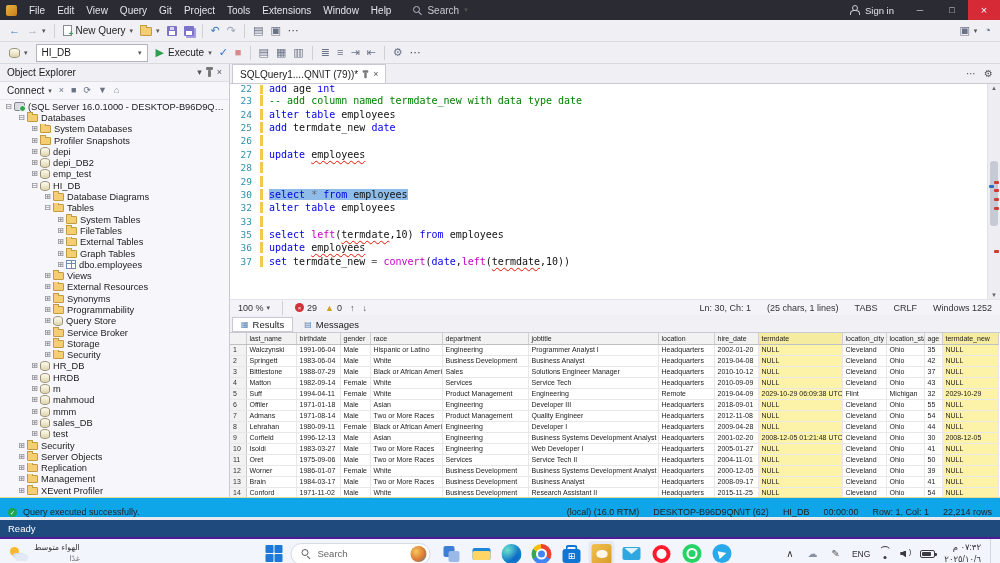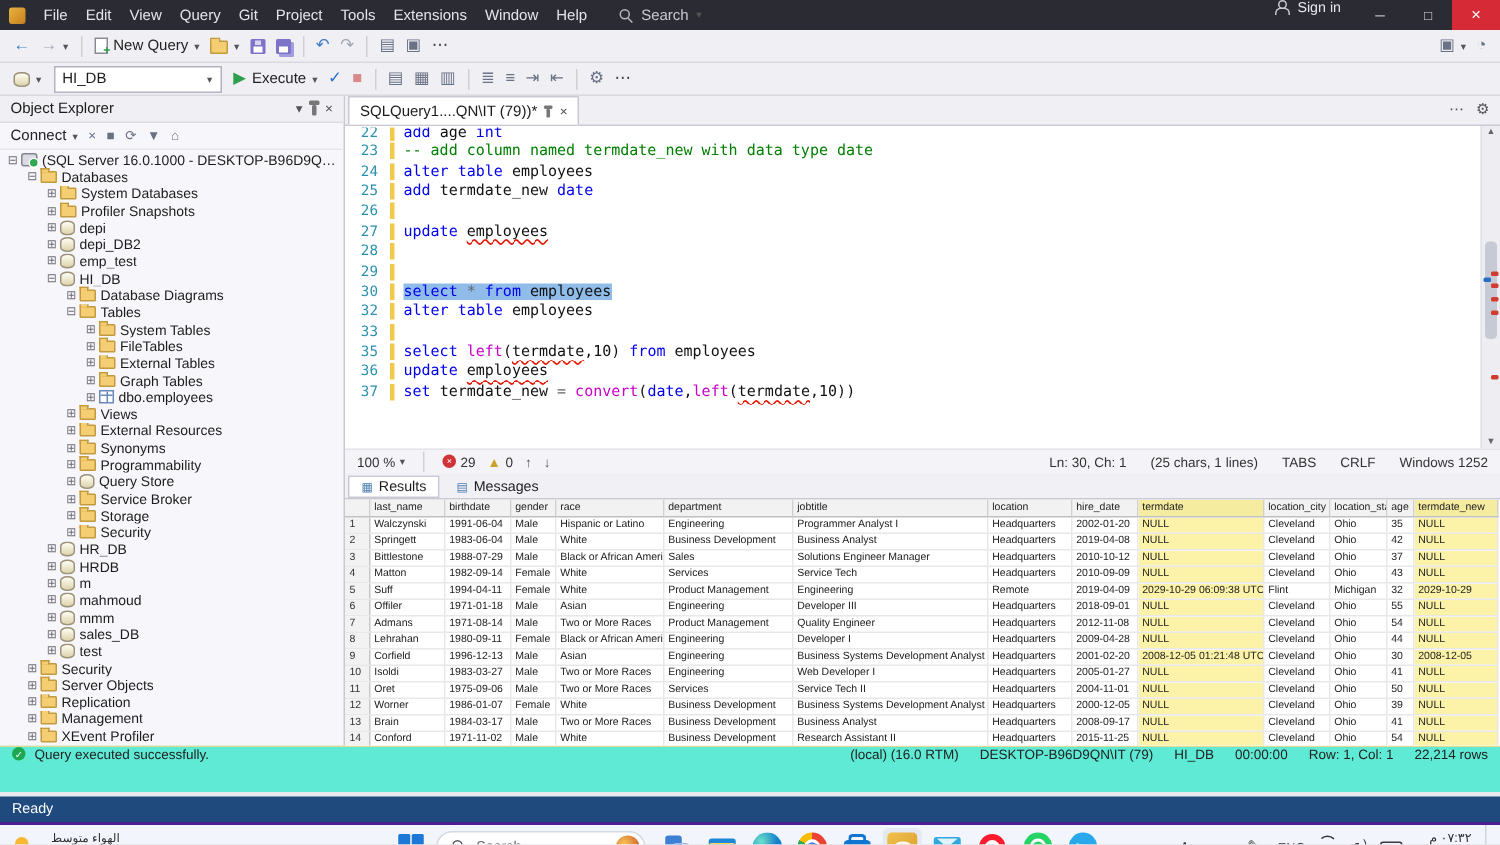--- a/index.html
+++ b/index.html
@@ -10,21 +10,21 @@
   
   .titlebar{height:20px;background:#2B2B33;display:flex;align-items:center;color:#E4E4EA;font-size:10px;padding-left:6px}
   .app-logo{width:11px;height:11px;border-radius:2px;background:linear-gradient(135deg,#E8B33D,#C7801F);margin-right:6px;flex:none}
   .menus{display:flex;align-items:center}
   .menu-item{padding:2px 6px;border-radius:2px}
   .tb-search{display:flex;align-items:center;gap:5px;margin-left:16px;color:#C9C9D2}
   .mag{width:9px;height:9px;position:relative;flex:none}
   .mag::before{content:"";position:absolute;left:0;top:0;width:5px;height:5px;border:1.4px solid #B9B9C4;border-radius:50%}
   .mag::after{content:"";position:absolute;right:0;bottom:0;width:4px;height:1.4px;background:#B9B9C4;transform:rotate(45deg)}
   .tb-right{margin-left:auto;display:flex;align-items:center;height:100%}
-  .signin{display:flex;align-items:flex-start;gap:5px;padding:0 10px;font-size:9.5px;height:100%}
+  .signin{display:flex;align-items:center;gap:5px;padding:0 10px;font-size:9.5px;height:100%}
   .person{width:10px;height:10px;position:relative;flex:none}
   .person::before{content:"";position:absolute;top:0;left:50%;transform:translateX(-50%);width:4px;height:4px;border:1px solid #C9C9D2;border-radius:50%}
   .person::after{content:"";position:absolute;bottom:0;left:50%;transform:translateX(-50%);width:8px;height:4px;border:1px solid #C9C9D2;border-bottom:none;border-radius:4px 4px 0 0}
   .winbtns{display:flex;height:100%}
   .winbtns .tb-btn{width:32px;height:20px;display:flex;align-items:center;justify-content:center;border-radius:0;padding:0}
   .winbtns .tb-glyph{font-size:9px;color:#D8D8E0}
   .wb-close{background:#D62A36}
   .wb-close .tb-glyph{color:#fff;font-size:11px}
 
   
@@ -119,21 +119,21 @@
   .rtab-ic{font-size:8px;color:#4C7DB0}
   .grid-wrap{flex:1;background:#fff;overflow:hidden;border-top:1px solid #C9C9D4}
   table.grid{border-collapse:collapse;table-layout:fixed;font-size:7px;width:768px}
   .grid th{height:11px;background:#F2F2F2;border-right:1px solid #D0D0D0;border-bottom:1px solid #C0C0C0;font-weight:normal;text-align:left;padding:0 3px;overflow:hidden;white-space:nowrap;color:#222}
   .grid td{height:11px;border-right:1px solid #E8E8E8;border-bottom:1px solid #E8E8E8;padding:0 3px;overflow:hidden;white-space:nowrap}
   .grid td.rownum{background:#F2F2F2;border-right:1px solid #C8C8C8;color:#333}
   .grid td.hl{background:#FCF3A8}
   .grid th.hl{background:#F5ECA0}
 
   
-  .qstatus{height:31px;background:#5eead4;border-top:1px solid #E3D98F;display:flex;align-items:flex-start;font-size:9px;padding:0 8px;gap:6px;color:#222}
+  .qstatus{height:20px;background:#0ea5e9;border-top:1px solid #E3D98F;display:flex;align-items:flex-end;font-size:9px;padding:0 8px;gap:6px;color:#222}
   .ok-badge{width:9px;height:9px;border-radius:50%;background:#1DA750;color:#fff;font-size:6.5px;display:flex;align-items:center;justify-content:center;flex:none}
   .qstatus-right{margin-left:auto;display:flex;gap:14px}
   .gap{height:3px;background:#E9E9F0}
   .readybar{height:17px;background:#1E4A7D;color:#fff;font-size:9.5px;display:flex;align-items:center;padding:0 8px}
 
   
   .taskbar{height:31px;background:#F2F5FB;border-top:2px solid #4c1d95;position:relative;display:flex;align-items:center}
   .weather{position:absolute;left:0;top:0;bottom:0;display:flex;align-items:center;gap:6px;padding:0 10px}
   .weather-ic{width:18px;height:14px;position:relative;flex:none}
   .weather-ic::before{content:"";position:absolute;left:0;top:0;width:9px;height:9px;border-radius:50%;background:#F8B830}
@@ -964,21 +964,21 @@
       </div>
 
     </div>
   </div>
 
   <div class="qstatus">
     <span class="ok-badge">✓</span>
     <span>Query executed successfully.</span>
     <span class="qstatus-right">
       <span>(local) (16.0 RTM)</span>
-      <span>DESKTOP-B96D9QN\IT (79)</span>
+      <span>DESKTOP-B96D9QN\IT (62)</span>
       <span>HI_DB</span>
       <span>00:00:00</span>
       <span>Row: 1, Col: 1</span>
       <span>22,214 rows</span>
     </span>
   </div>
 
   <div class="gap"></div>
   <div class="readybar">
     <span>Ready</span>

